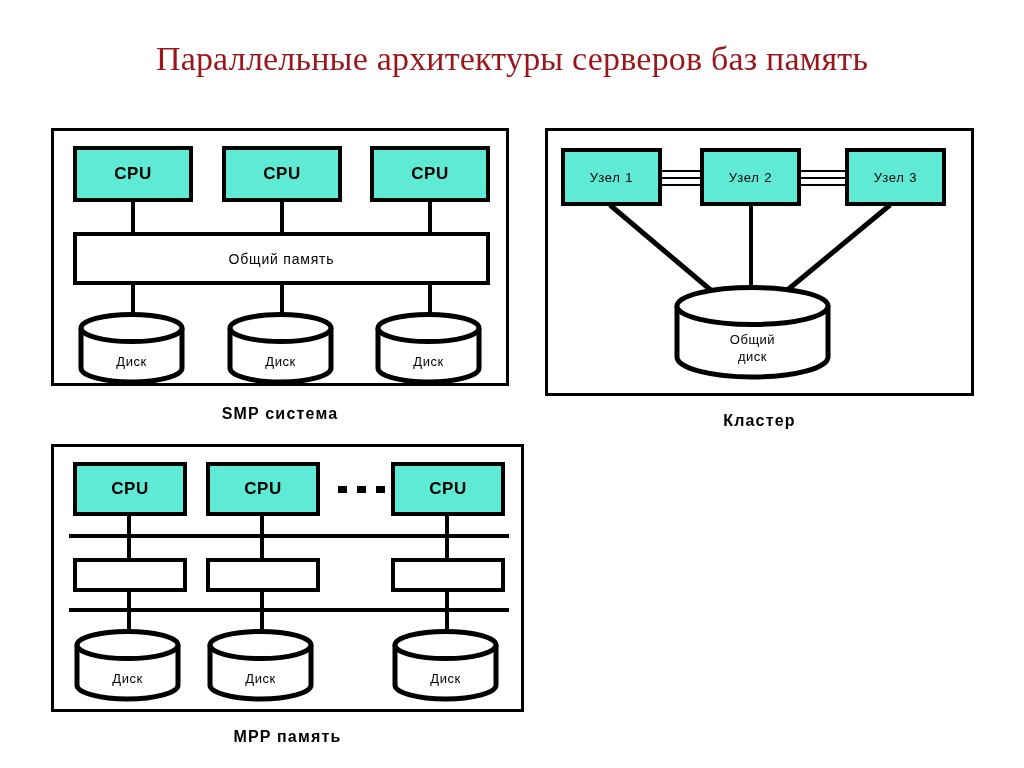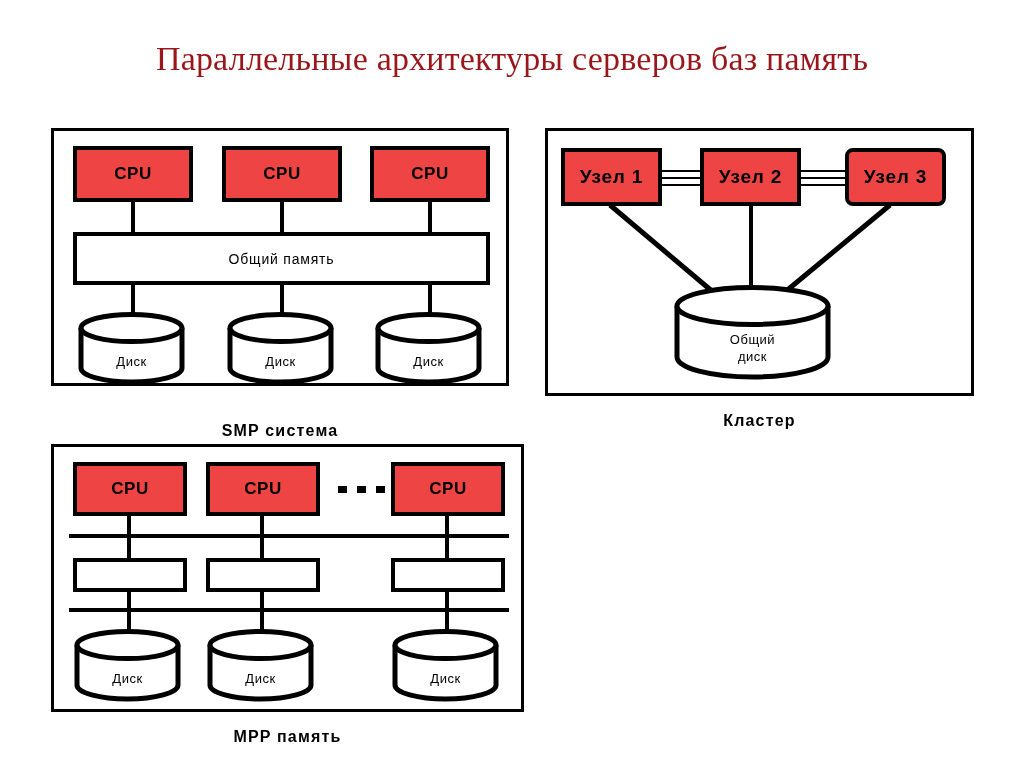--- a/index.html
+++ b/index.html
@@ -43,21 +43,21 @@
     font-size: 16px;
     font-weight: bold;
     color: #000;
     letter-spacing: 1.2px;
     white-space: nowrap;
   }
 
   .node-box {
     position: absolute;
     border: 4px solid #000;
-    background: #ef4444;
+    background: #5eead4;
     box-sizing: border-box;
     display: flex;
     align-items: center;
     justify-content: center;
     font-family: "Liberation Sans", sans-serif;
     font-weight: bold;
     font-size: 17px;
     color: #000;
     letter-spacing: 0.6px;
   }
@@ -69,22 +69,22 @@
     display: flex;
     align-items: center;
     justify-content: center;
     font-family: "Liberation Sans", sans-serif;
     font-size: 14px;
     font-weight: normal;
     color: #000;
     letter-spacing: 0.8px;
   }
   .cluster-node {
-    font-size: 19px;
-    font-weight: bold;
+    font-size: 13px;
+    font-weight: normal;
     letter-spacing: 0.8px;
   }
 
   .vline {
     position: absolute;
     background: #000;
     width: 4px;
   }
   .hline {
     position: absolute;
@@ -169,31 +169,31 @@
   <div class="disk-label" style="top:42px;">Диск</div>
 </div>
 <div class="disk" style="left:375px; top:312px; width:107px; height:72px;">
   <svg width="107" height="72" viewBox="0 0 107 72">
     <path d="M3,16 L3,56 A50.5,14 0 0 0 104,56 L104,16" fill="#ffffff" stroke="#000000" stroke-width="5"></path>
     <ellipse cx="53.5" cy="16" rx="50.5" ry="13.5" fill="#ffffff" stroke="#000000" stroke-width="5"></ellipse>
   </svg>
   <div class="disk-label" style="top:42px;">Диск</div>
 </div>
 
-<div class="caption" style="left:51px; top:405px; width:458px;margin-top:17px;">SMP система</div>
+<div class="caption" style="left:51px; top:405px; width:458px;">SMP система</div>
 
 <div class="diagram-frame" style="left:545px; top:128px; width:429px; height:268px;"></div>
 
 <div class="node-box cluster-node" style="left:561px; top:148px; width:101px; height:58px;">
   <span>Узел 1</span>
 </div>
 <div class="node-box cluster-node" style="left:700px; top:148px; width:101px; height:58px;">
   <span>Узел 2</span>
 </div>
-<div class="node-box cluster-node" style="left:845px; top:148px; width:101px; height:58px;border-radius:8px;">
+<div class="node-box cluster-node" style="left:845px; top:148px; width:101px; height:58px;">
   <span>Узел 3</span>
 </div>
 
 <div class="thin-hline" style="left:662px; top:170px; width:38px;"></div>
 <div class="thin-hline" style="left:662px; top:177px; width:38px;"></div>
 <div class="thin-hline" style="left:662px; top:184px; width:38px;"></div>
 
 <div class="thin-hline" style="left:801px; top:170px; width:44px;"></div>
 <div class="thin-hline" style="left:801px; top:177px; width:44px;"></div>
 <div class="thin-hline" style="left:801px; top:184px; width:44px;"></div>

